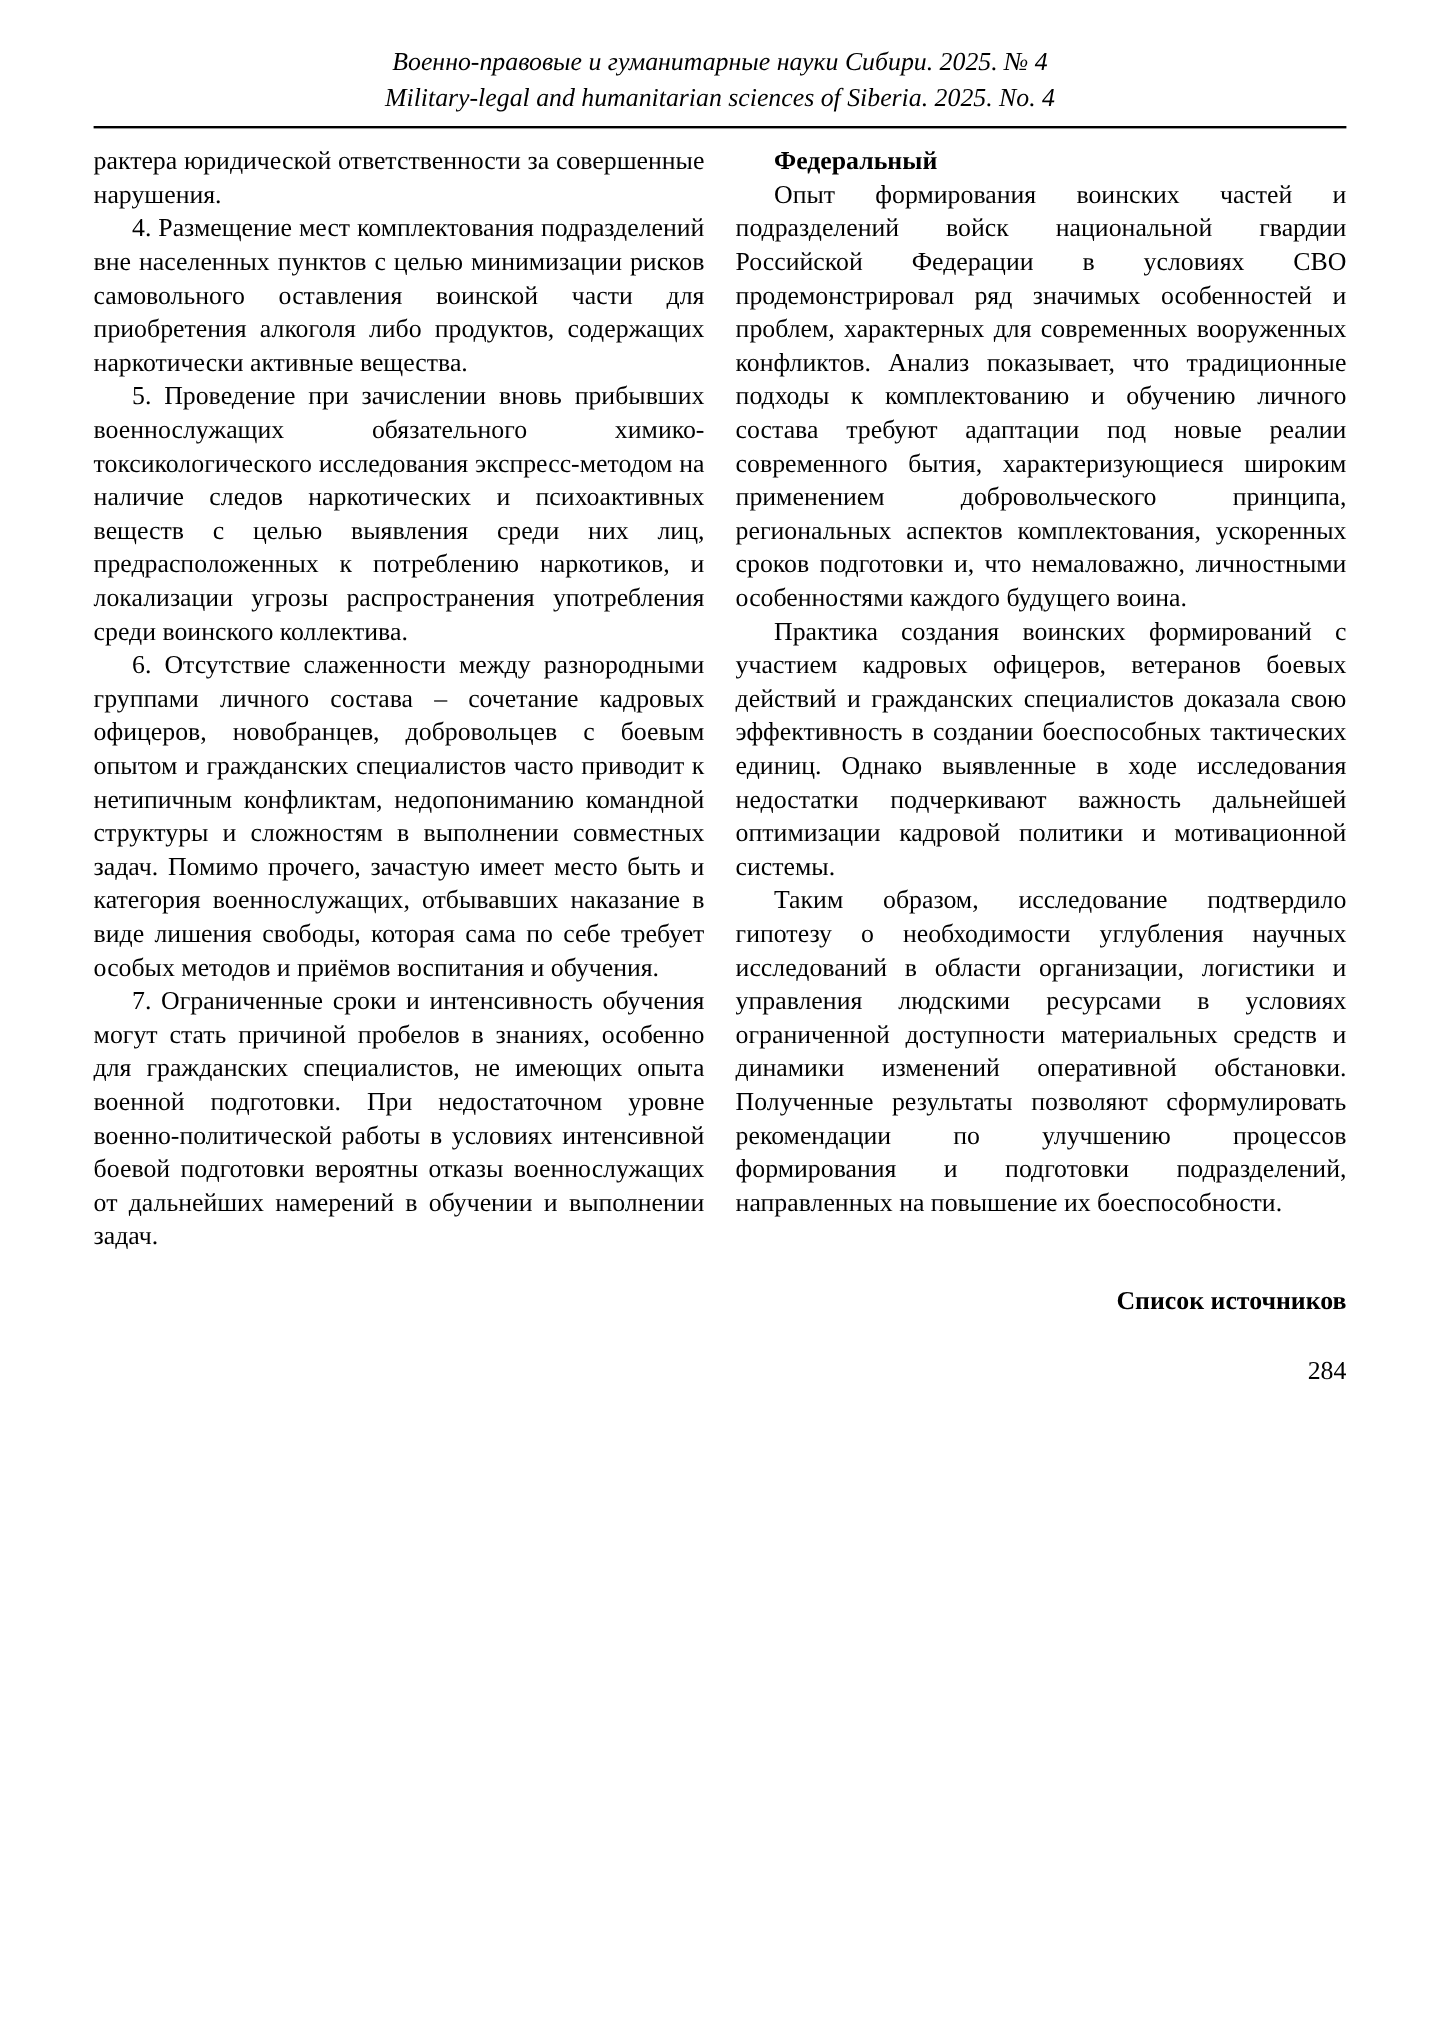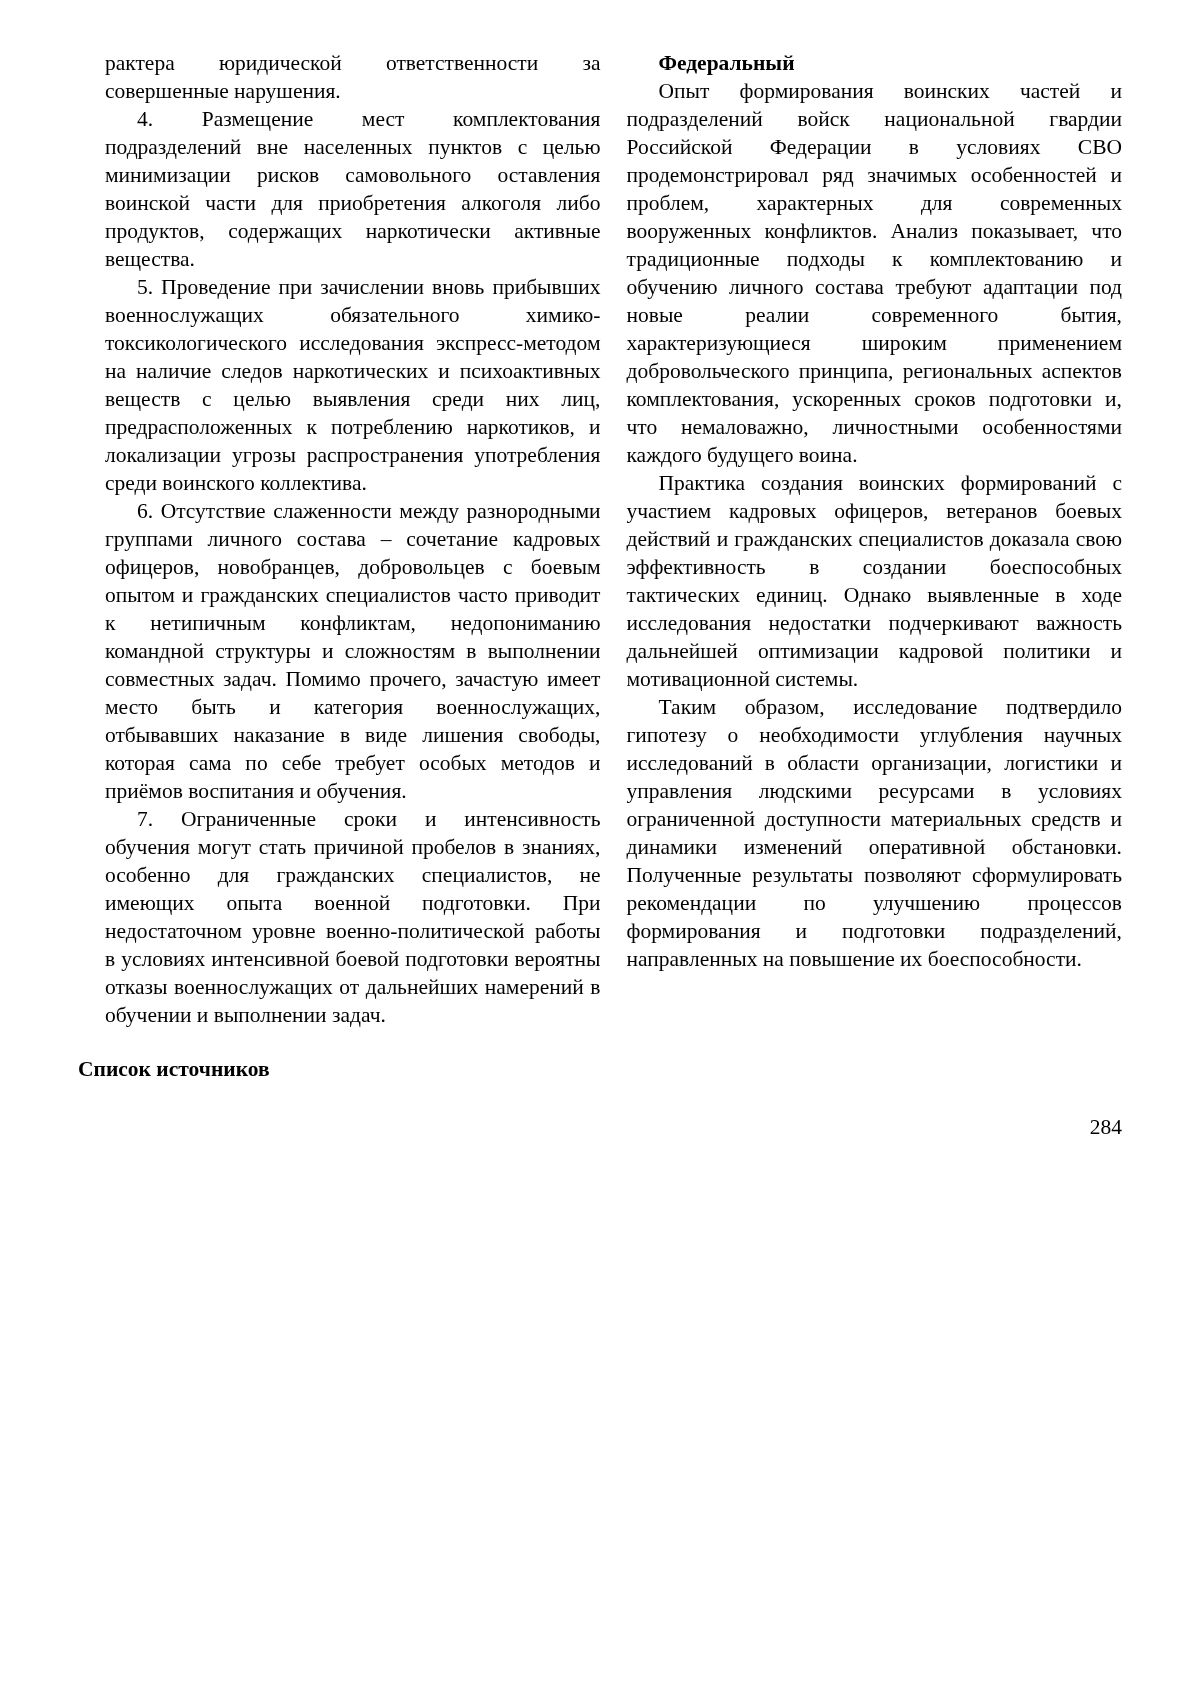--- a/index.html
+++ b/index.html
@@ -27,21 +27,20 @@
     padding-bottom: 9px;
     border-bottom: 2px solid #000000;
   }
   .journal-header div {
     white-space: nowrap;
   }
   .columns {
     display: flex;
     gap: 26px;
     margin-top: 13px;
-    margin-left: 27px;
   }
   .col {
     flex: 1 1 0;
     text-align: justify;
     hyphens: auto;
     -webkit-hyphens: auto;
   }
   p.body-p {
     margin: 0;
     text-indent: 32px;
@@ -55,37 +54,41 @@
     margin: 0;
   }
   .references {
     margin-top: 26px;
     text-align: justify;
     hyphens: auto;
     -webkit-hyphens: auto;
   }
   .references-heading {
     font-weight: bold;
-    text-align: left;
+    text-align: right;
     margin: 0 0 6px 0;
   }
   p.ref-item {
     margin: 0;
     text-indent: 32px;
   }
   .page-number {
     text-align: right;
     margin-top: 30px;
   }
 </style>
 </head>
 <body>
 
 <div class="page">
 
+  <div class="journal-header">
+    <div>Военно-правовые и гуманитарные науки Сибири. 2025. № 4</div>
+    <div>Military-legal and humanitarian sciences of Siberia. 2025. No. 4</div>
+  </div>
 
   <div class="columns">
 
     <div class="col">
       <p class="body-p no-indent">рактера юридической ответственности за совершенные нарушения.</p>
       <p class="body-p">4. Размещение мест комплектования подразделений вне населенных пунктов с целью минимизации рисков самовольного оставления воинской части для приобретения алкоголя либо продуктов, содержащих наркотически активные вещества.</p>
       <p class="body-p">5. Проведение при зачислении вновь прибывших военнослужащих обязательного химико-токсикологического исследования экспресс-методом на наличие следов наркотических и психоактивных веществ с целью выявления среди них лиц, предрасположенных к потреблению наркотиков, и локализации угрозы распространения употребления среди воинского коллектива.</p>
       <p class="body-p">6. Отсутствие слаженности между разнородными группами личного состава – сочетание кадровых офицеров, новобранцев, добровольцев с боевым опытом и гражданских специалистов часто приводит к нетипичным конфликтам, недопониманию командной структуры и сложностям в выполнении совместных задач. Помимо прочего, зачастую имеет место быть и категория военнослужащих, отбывавших наказание в виде лишения свободы, которая сама по себе требует особых методов и приёмов воспитания и обучения.</p>
       <p class="body-p">7. Ограниченные сроки и интенсивность обучения могут стать причиной пробелов в знаниях, особенно для гражданских специалистов, не имеющих опыта военной подготовки. При недостаточном уровне военно-политической работы в условиях интенсивной боевой подготовки вероятны отказы военнослужащих от дальнейших намерений в обучении и выполнении задач.</p>
     </div>

